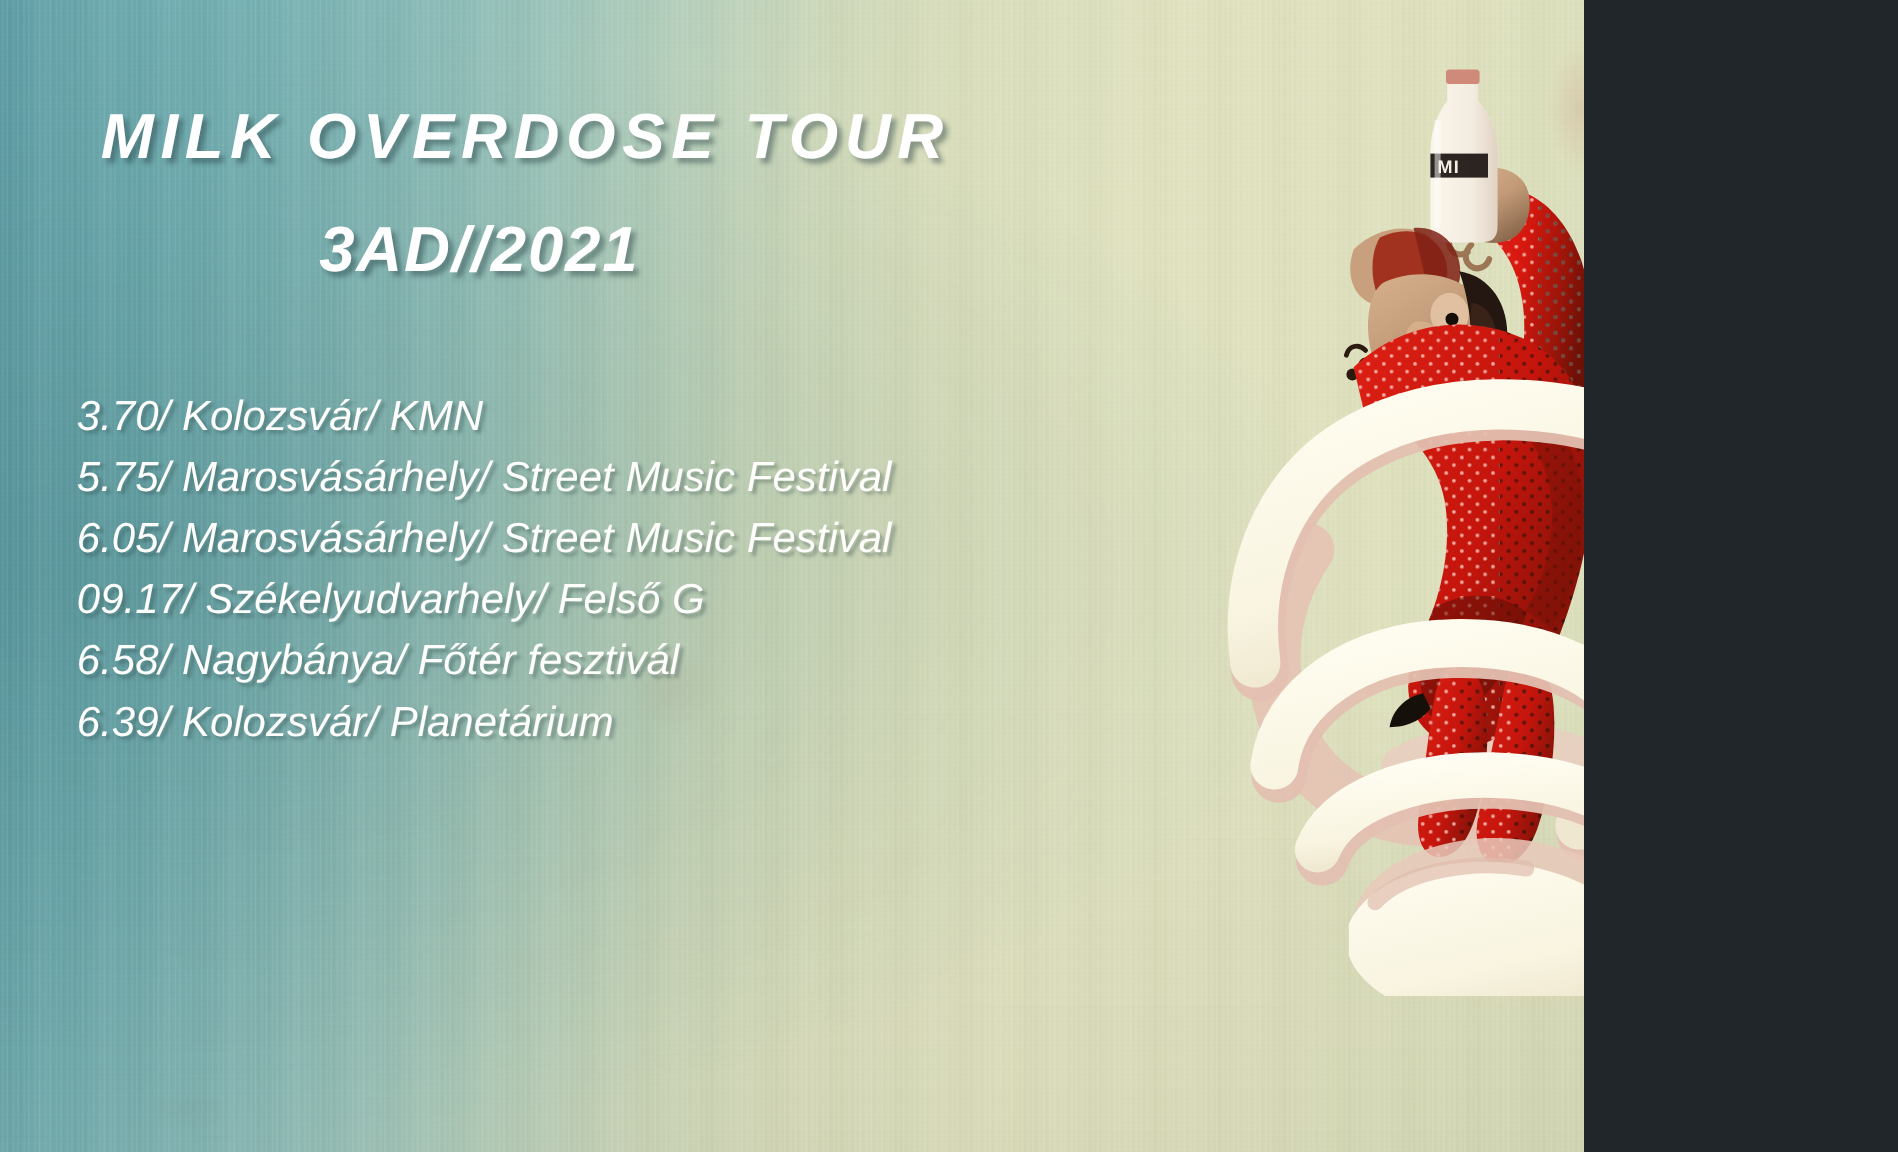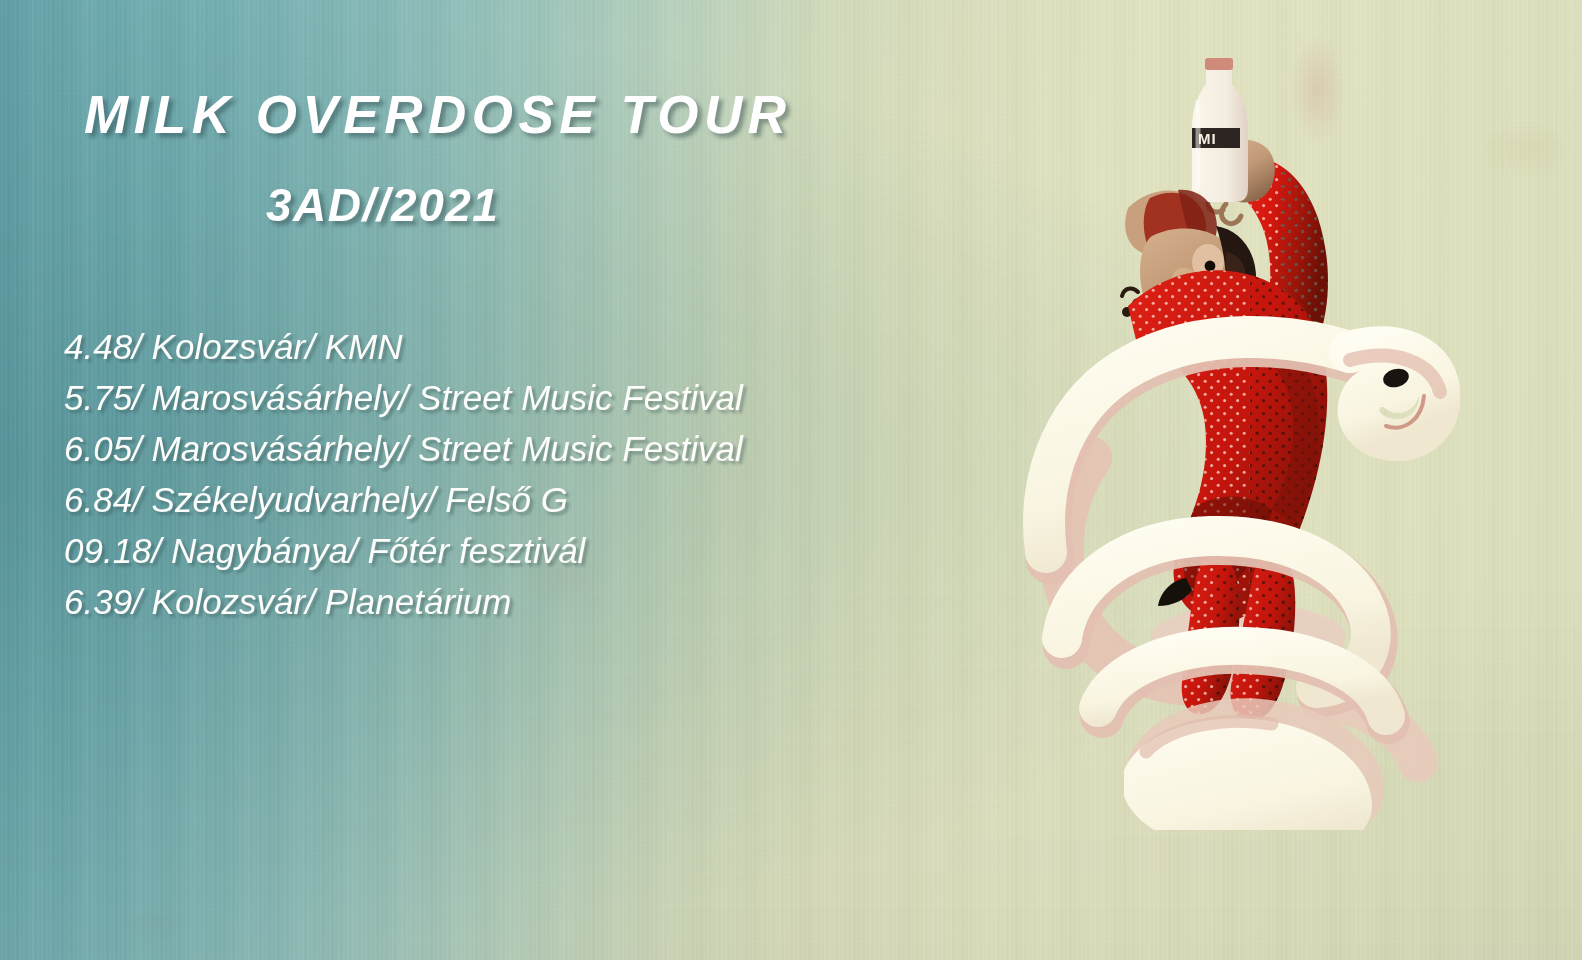--- a/index.html
+++ b/index.html
@@ -2,21 +2,21 @@
 <html><head>
 <meta charset="utf-8">
 <style>
   html, body {
     margin: 0;
     padding: 0;
     background: #20262a;
   }
   #poster {
     position: relative;
-    width: 1582px;
+    width: 1320px;
     height: 960px;
     overflow: hidden;
     font-family: "Liberation Sans", sans-serif;
     background: #c2410c;
   }
 
   
   .bg-base {
     position: absolute;
     inset: 0;
@@ -106,21 +106,21 @@
     font-style: italic;
     letter-spacing: 5.5px;
     color: #ffffff;
     white-space: nowrap;
     text-shadow: 4px 4px 4px rgba(28,52,58,.42);
   }
   .poster-subtitle {
     position: absolute;
     left: 266px;
     top: 178px;
-    font-size: 46px;
+    font-size: 53px;
     font-weight: 700;
     font-style: italic;
     letter-spacing: 1.5px;
     color: #ffffff;
     white-space: nowrap;
     text-shadow: 4px 4px 4px rgba(28,52,58,.42);
   }
   .date-list {
     position: absolute;
     left: 64px;
@@ -163,25 +163,25 @@
   <div class="smudge a"></div>
   <div class="smudge b"></div>
   <div class="smudge c"></div>
   <div class="smudge d"></div>
 
   <div class="poster-title">MILK OVERDOSE TOUR</div>
 
   <div class="poster-subtitle">3AD//2021</div>
 
   <ul class="date-list">
-    <li>4.48/ Kolozsvár/ KMN</li>
+    <li>3.70/ Kolozsvár/ KMN</li>
     <li>5.75/ Marosvásárhely/ Street Music Festival</li>
     <li>6.05/ Marosvásárhely/ Street Music Festival</li>
-    <li>6.84/ Székelyudvarhely/ Felső G</li>
-    <li>09.18/ Nagybánya/ Főtér fesztivál</li>
+    <li>09.17/ Székelyudvarhely/ Felső G</li>
+    <li>6.58/ Nagybánya/ Főtér fesztivál</li>
     <li>6.39/ Kolozsvár/ Planetárium</li>
   </ul>
 
   <div class="artwork">
     <svg viewBox="0 0 440 790" xmlns="http://www.w3.org/2000/svg" aria-hidden="true">
       <defs>
         <linearGradient id="redGrad" x1="0" y1="0" x2="1" y2="0.3">
           <stop offset="0%" stop-color="#e0261a"></stop>
           <stop offset="45%" stop-color="#d8180f"></stop>
           <stop offset="78%" stop-color="#9c1509"></stop>

